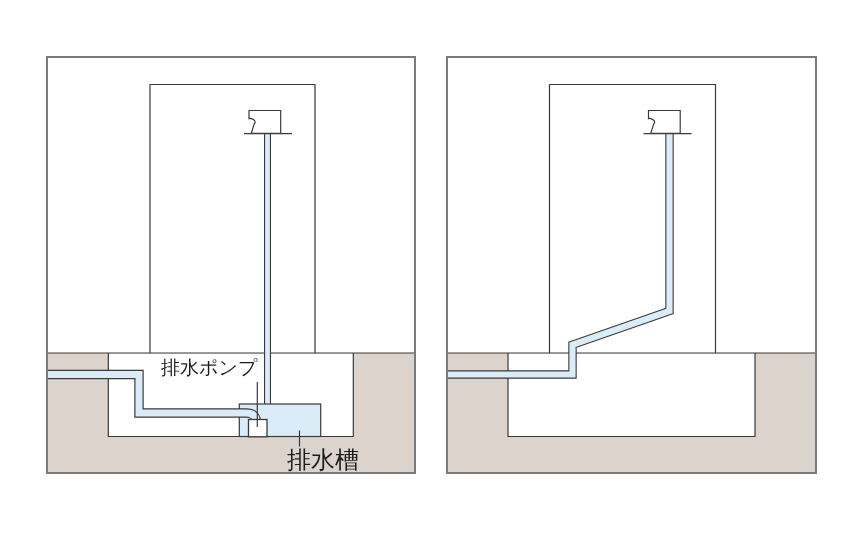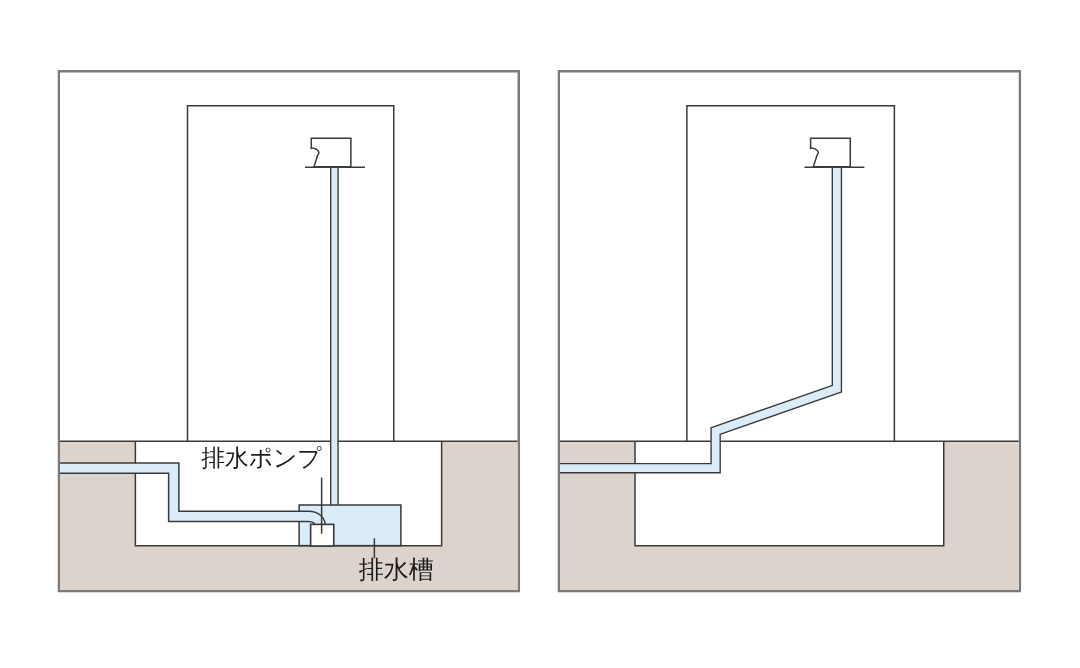--- a/index.html
+++ b/index.html
@@ -8,21 +8,21 @@
     --outline:#3a3a3a;
     --panel-border:#7a7a7a;
     --label-color:#1c1c1c;
   }
   html,body{margin:0;padding:0;background:#fff;}
   #canvas{
     position:relative;
     width:864px;height:534px;
     background:#fff;
     overflow:hidden;
-    font-family:Liberation Mono, monospace;
+    font-family:Liberation Sans, sans-serif;
   }
   .panel-svg{position:absolute;display:block;}
   #left-panel-svg{left:46px;top:56px;}
   #right-panel-svg{left:446px;top:56px;}
 
   .border-rect{fill:#ffffff;stroke:var(--panel-border);stroke-width:2;}
   .ground{fill:var(--ground-fill);}
   .pit{fill:#ffffff;}
   .thin-line{fill:none;stroke:var(--outline);stroke-width:1.2;}
   .pipe-outer{fill:none;stroke:var(--outline);stroke-linecap:butt;stroke-linejoin:miter;}
@@ -32,21 +32,21 @@
   .fixture{fill:#ffffff;stroke:var(--outline);stroke-width:1.2;}
   .leader{stroke:var(--outline);stroke-width:1.2;}
 
   .diagram-label{
     position:absolute;
     color:var(--label-color);
     line-height:1.1;
     white-space:nowrap;
   }
   #pump-label{left:161px;top:358px;font-size:19px;}
-  #tank-label{left:287px;top:447px;font-size:20px;}
+  #tank-label{left:287px;top:447px;font-size:24px;}
 </style>
 </head>
 <body>
 
 <div id="canvas">
 
   <svg id="left-panel-svg" class="panel-svg" width="370" height="418" viewBox="0 0 370 418">
     <rect class="border-rect" x="1" y="1" width="368" height="416"></rect>
     <rect class="ground" x="2" y="297" width="366" height="119"></rect>
     <rect class="pit" x="62.3" y="297.5" width="245" height="83"></rect>

